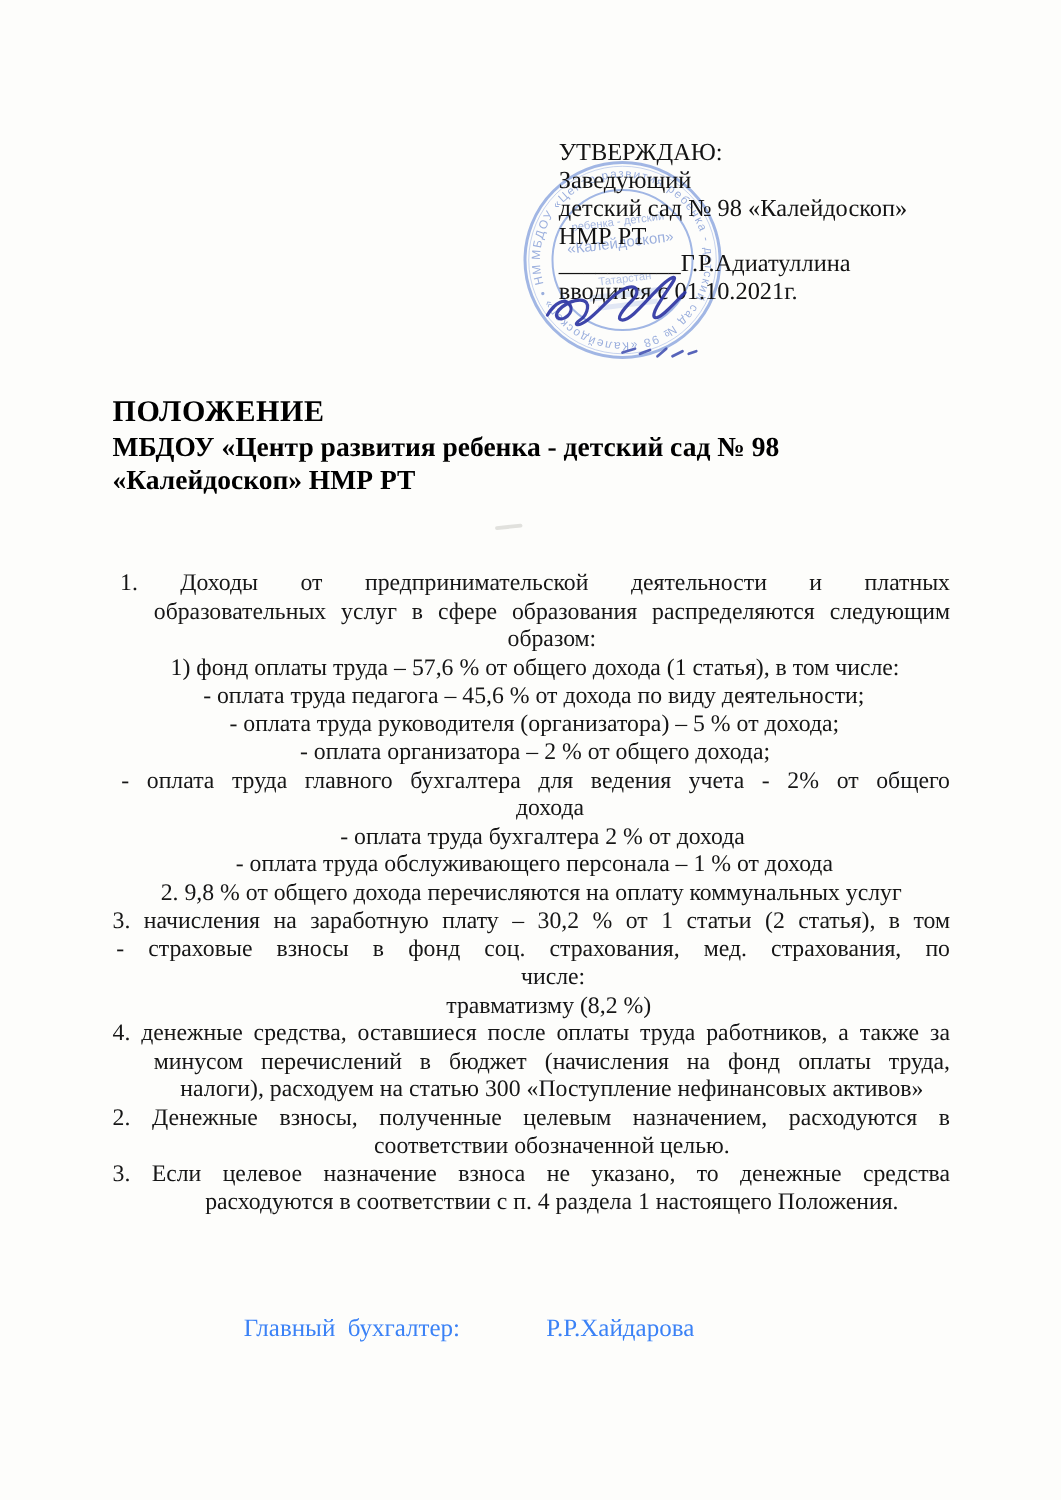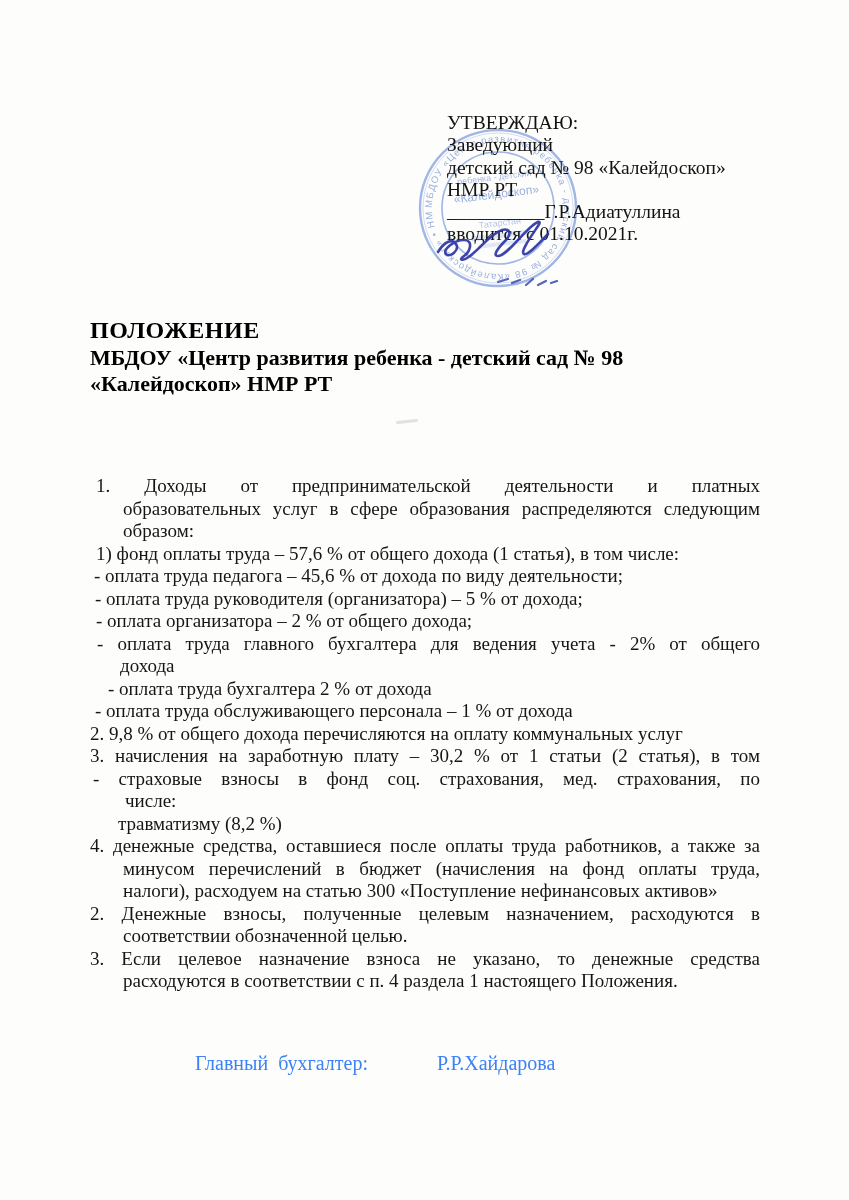--- a/index.html
+++ b/index.html
@@ -31,24 +31,24 @@
   
   .title-block{
     position:absolute;left:90px;top:316px;width:670px;
     font-weight:bold;color:#000000;
   }
   .title-main{font-size:24px;line-height:29px;letter-spacing:.5px;}
   .title-sub{font-size:22px;line-height:25.5px;}
 
   
   .body-block{
-    position:absolute;left:90px;top:475px;width:670px;
+    position:absolute;left:90px;top:456px;width:670px;
     font-size:19px;line-height:22.5px;color:#161616;
   }
-  .ln{text-align:left;}
+  .ln{text-align:center;}
   .st{text-align:justify;text-align-last:justify;}
   .ml1{margin-left:18px;}  .ml3{margin-left:3px;}  .ml4{margin-left:4px;}
   .ml5{margin-left:5px;}  .ml6{margin-left:6px;}  .ml7{margin-left:7px;}
   .ml28{margin-left:28px;}.ml30{margin-left:30px;}.ml33{margin-left:33px;}
   .ml35{margin-left:35px;}
 
   
   .footer-row{position:absolute;left:0;top:1052px;width:849px;height:26px;
     font-size:20px;color:#3b82f6;}
   .footer-label{position:absolute;left:195px;white-space:pre;}

